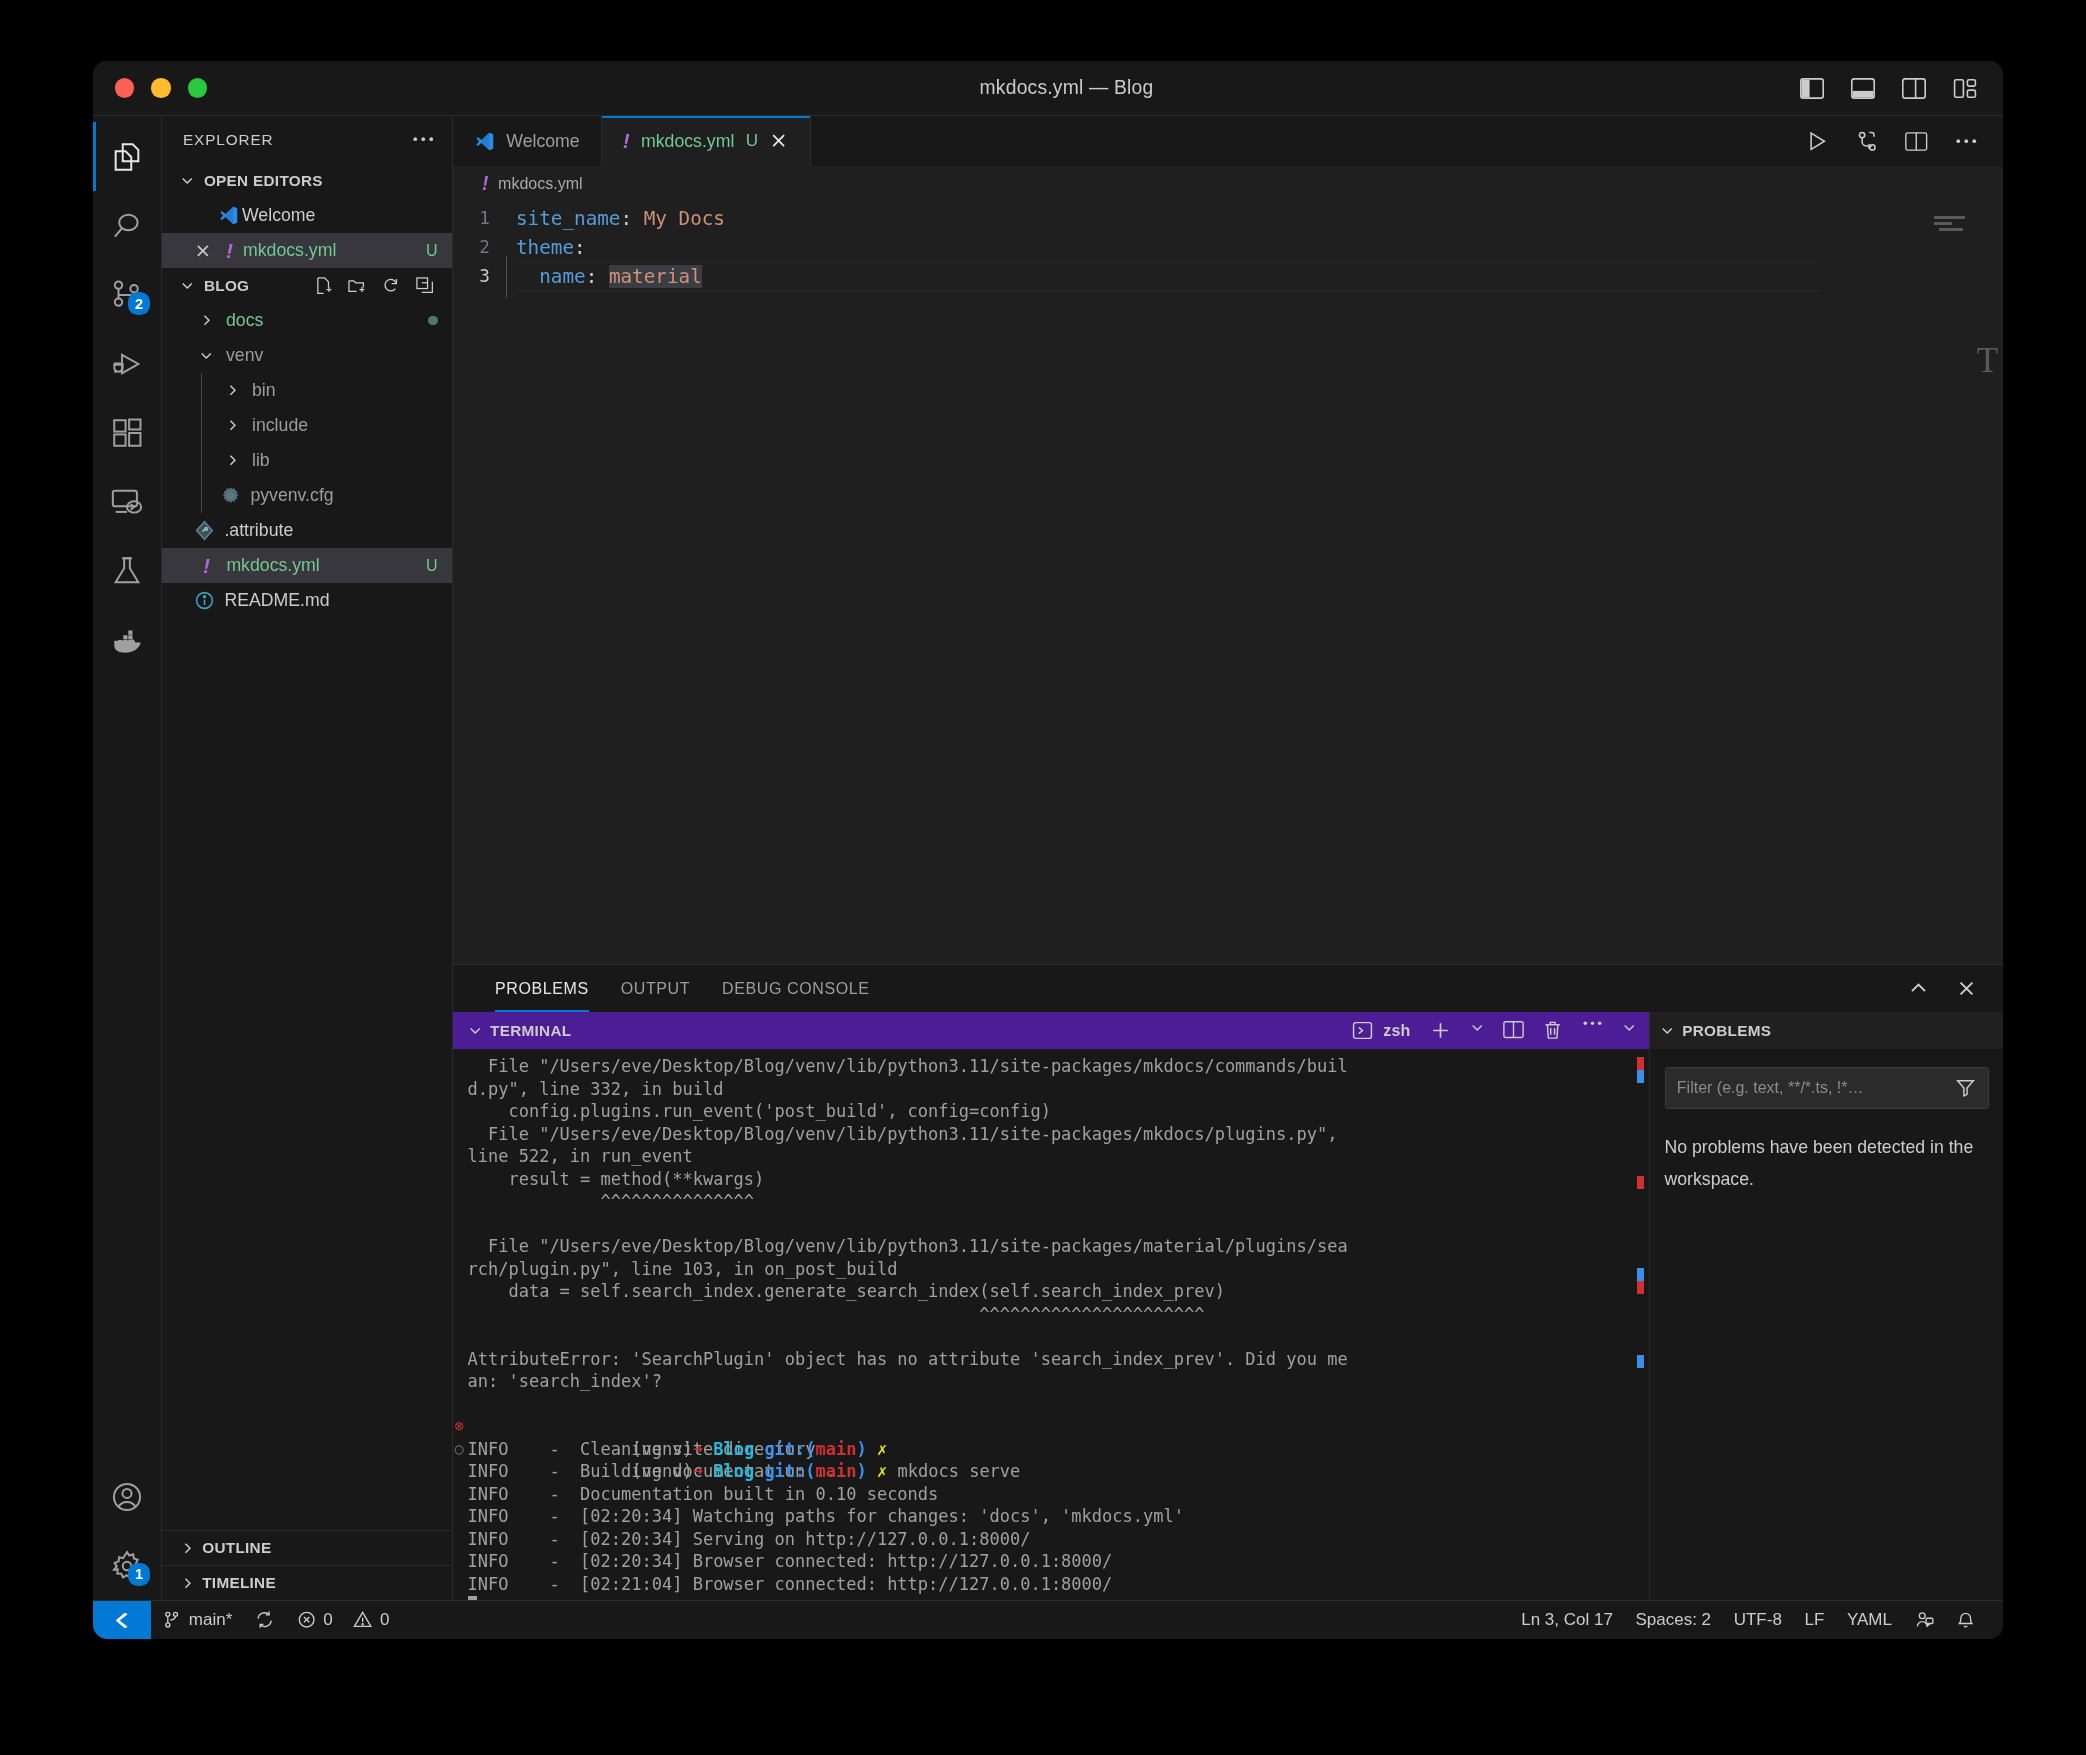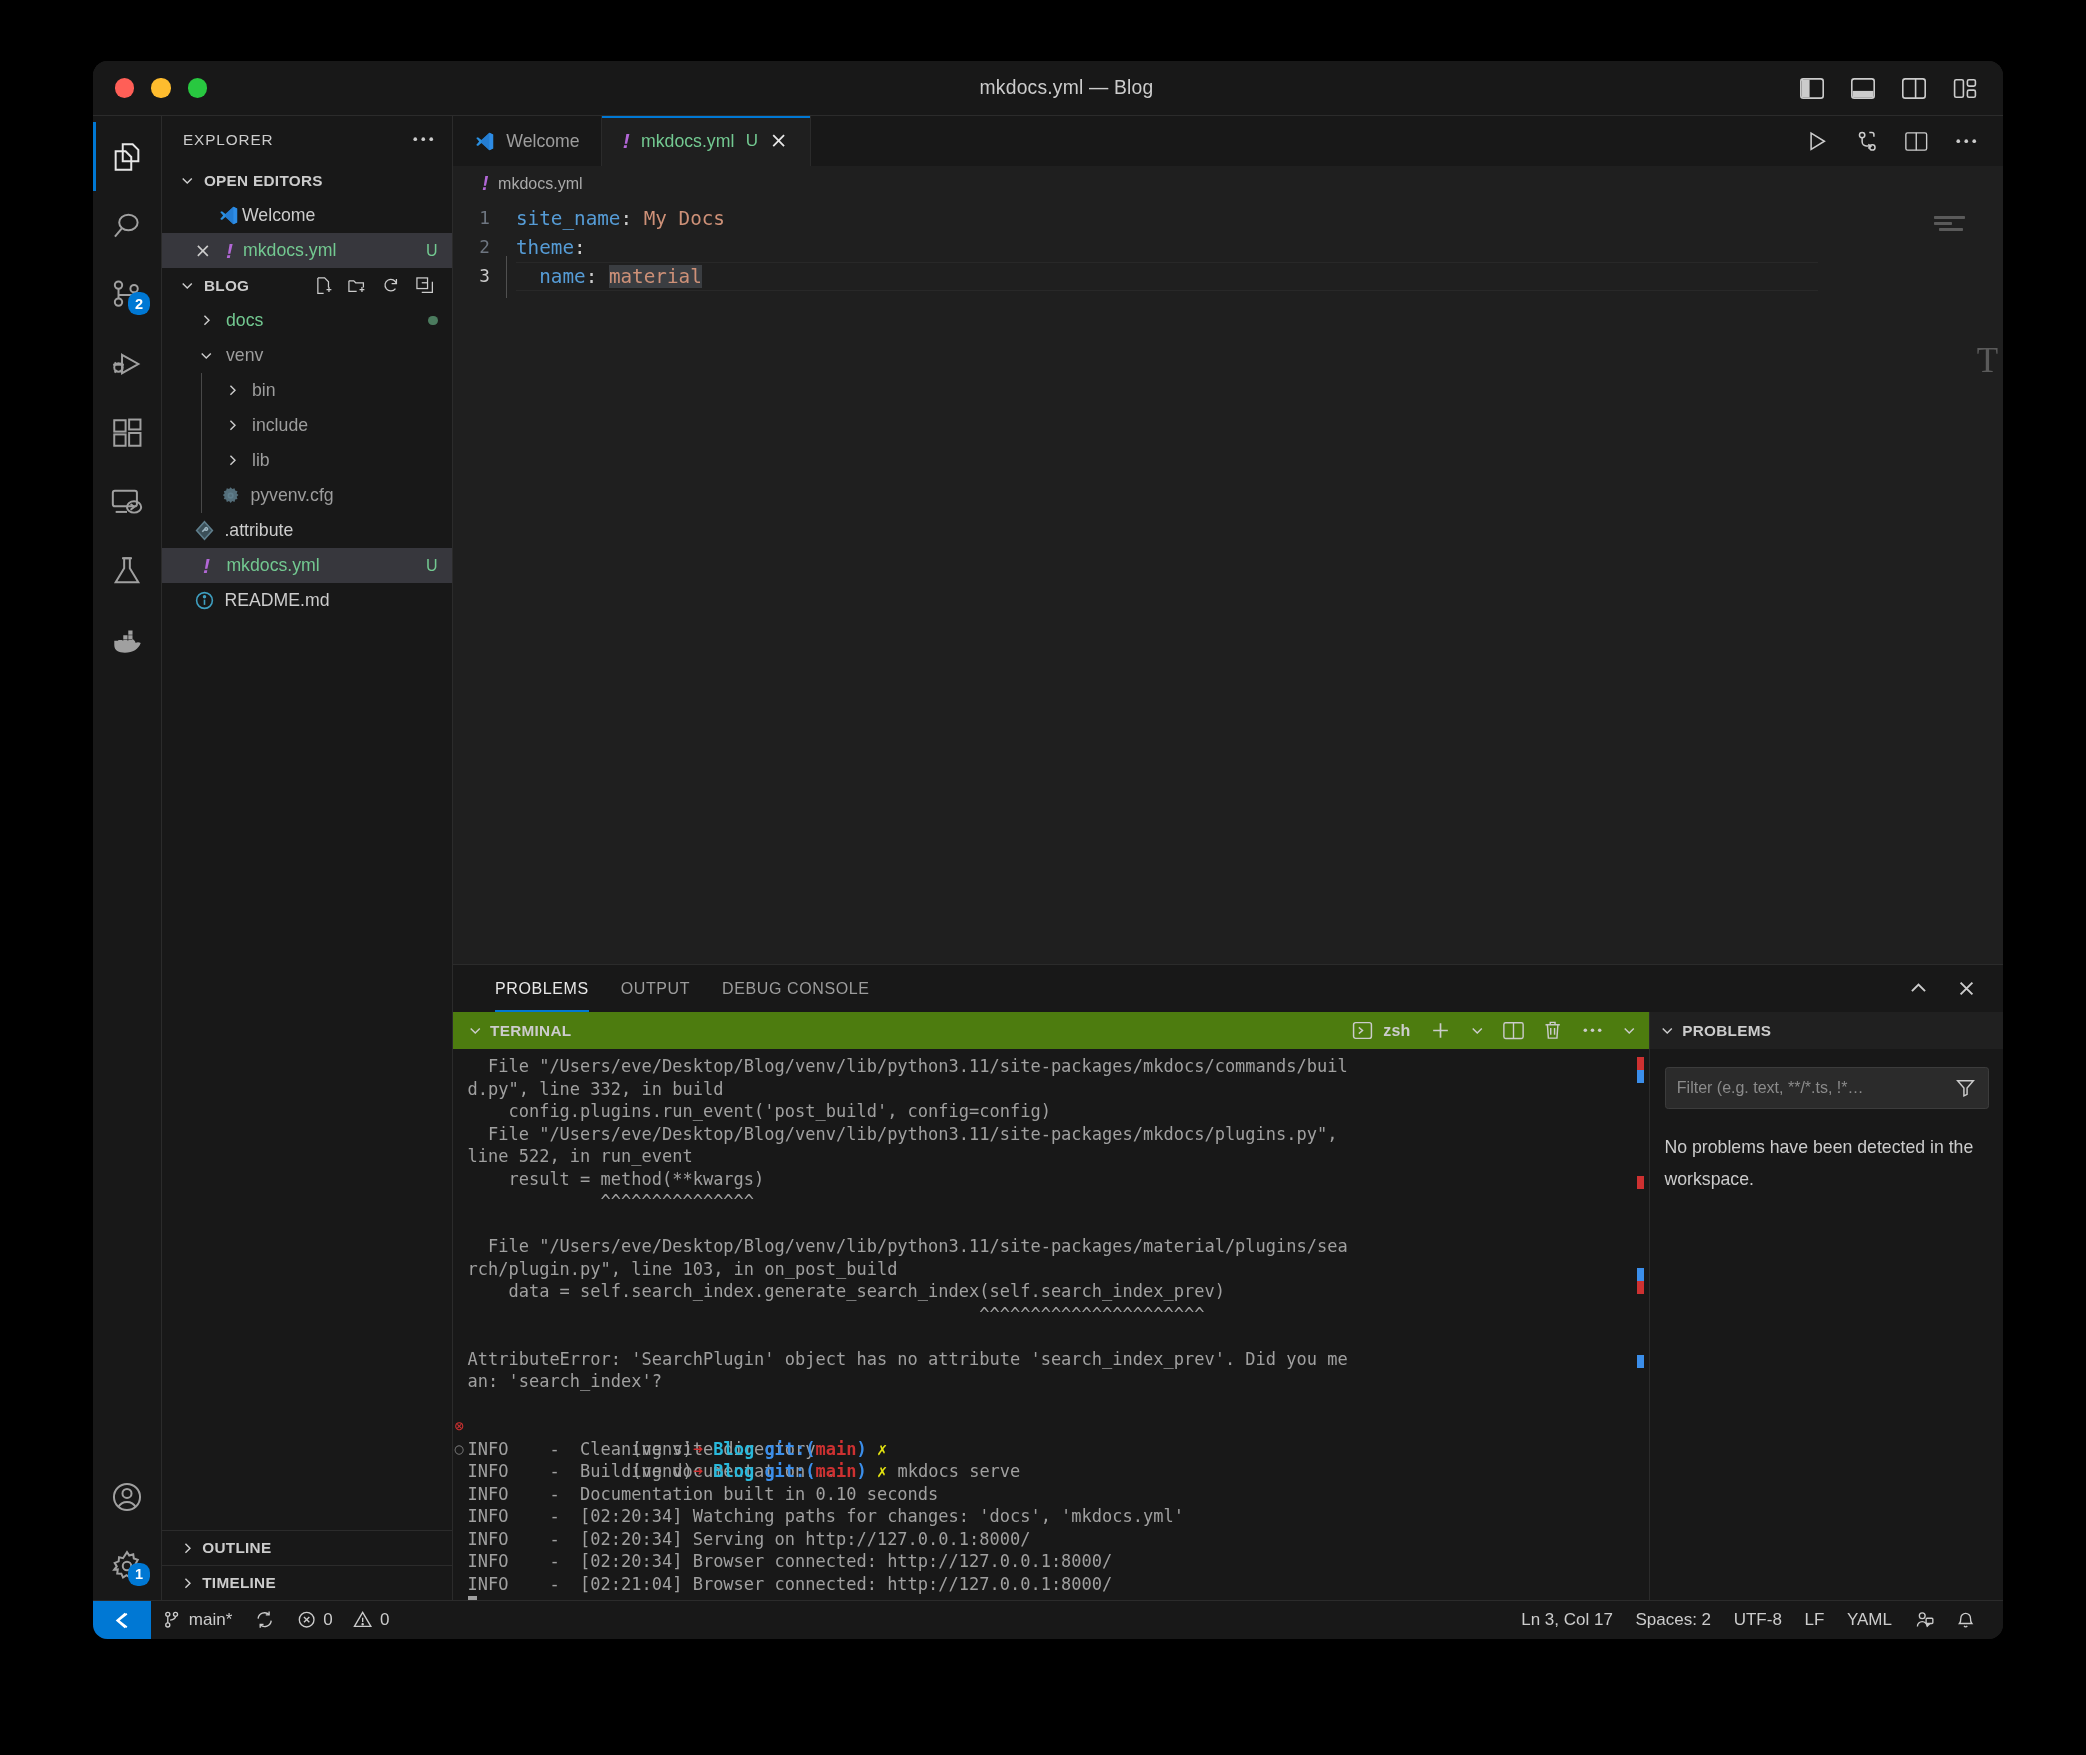--- a/index.html
+++ b/index.html
@@ -188,25 +188,25 @@
   .ptab.active { color: #e7e7e7; }
   .ptab.active::after {
     content: ""; position: absolute; left: 16px; right: 16px; bottom: 0; height: 2.4px;
     background: #0078d4;
   }
   .panel-actions { margin-left: auto; display: flex; align-items: center; gap: 27px; padding-right: 26px; }
 
   .panel-body { flex: 1; display: flex; min-height: 0; }
   .term-col { flex: 1; display: flex; flex-direction: column; min-width: 0; background: #181818; }
   .term-header {
-    height: 37px; flex: 0 0 37px; background: #4d7c0f;
+    height: 37px; flex: 0 0 37px; background: #4c1d95;
     display: flex; align-items: center; gap: 8px; padding-left: 14.5px;
     font-size: 15.3px; font-weight: bold; color: #cccccc; letter-spacing: 0.3px;
   }
-  .term-header-actions { margin-left: auto; display: flex; align-items: center; gap: 19px; padding-right: 13px; }
+  .term-header-actions { margin-left: auto; display: flex; gap: 19px; padding-right: 13px; }
   .term-shell { display: flex; align-items: center; gap: 9.7px; font-size: 16px; color: #cccccc; font-weight: bold;}
   .term-body {
     flex: 1; position: relative; overflow: hidden;
     font-family: "DejaVu Sans Mono", monospace;
     font-size: 17px; line-height: 22.5px; color: #cccccc;
     padding: 6.4px 0 0 14.5px;
     background: #181818;
   }
   .tline { white-space: pre; display: block; height: 22.5px; }
   .t-red { color: #cd3131; }

